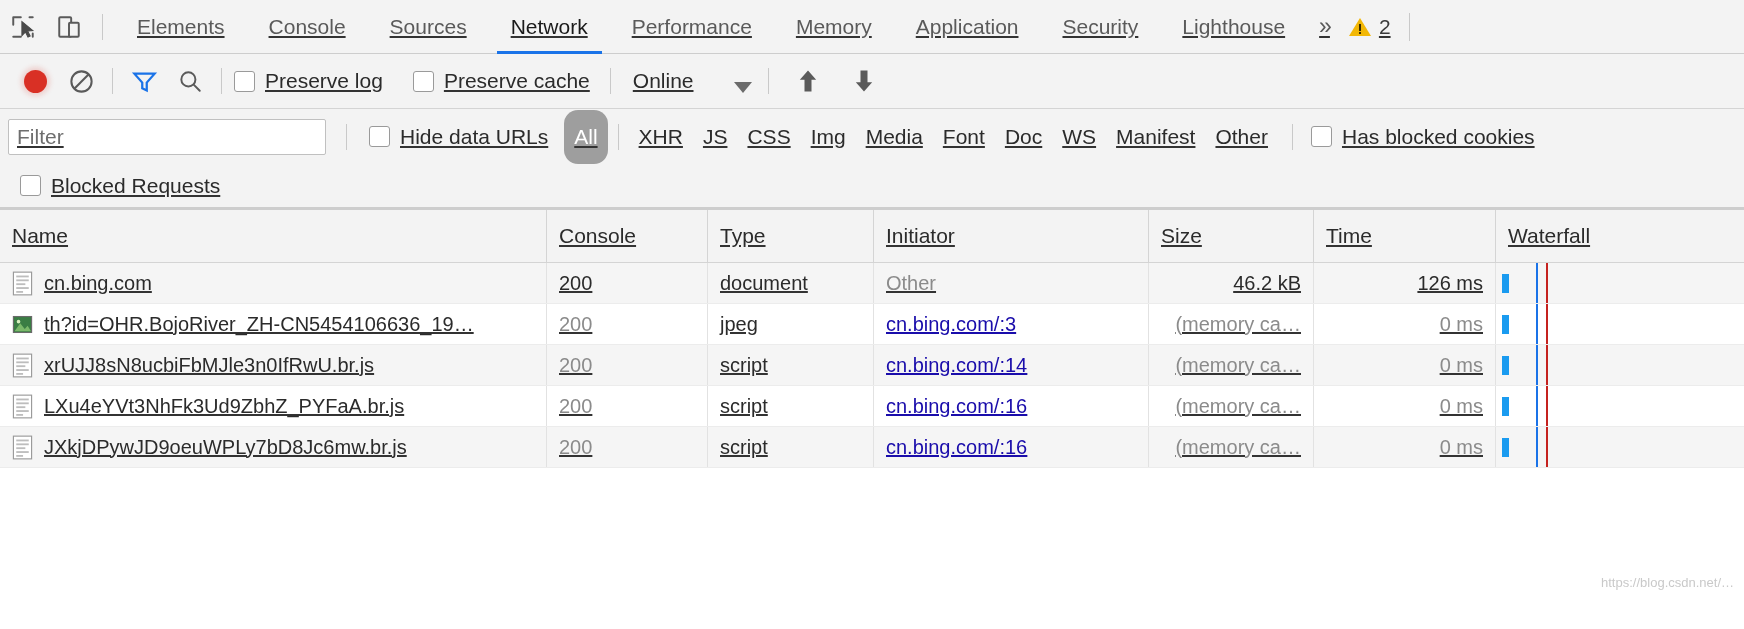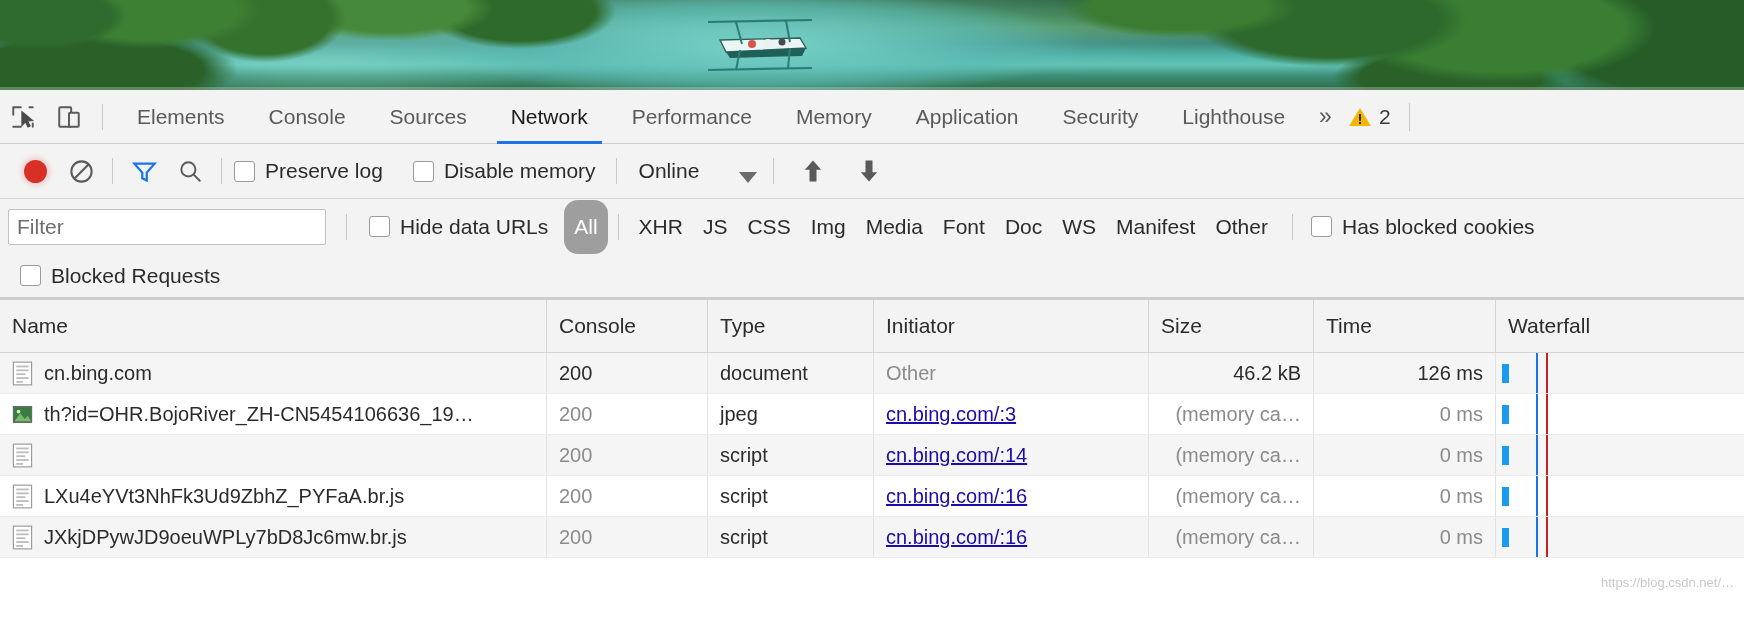--- a/index.html
+++ b/index.html
@@ -3,21 +3,21 @@
 <meta charset="utf-8">
 <style>
   * { box-sizing: border-box; }
   html, body { margin:0; padding:0; }
   body {
     width:1744px; height:629px; overflow:hidden;
     font-family:"Liberation Sans", sans-serif;
     background:#fff; color:#333;
     -webkit-font-smoothing:antialiased;
   }
-  #app { width:1744px; height:596px; position:relative; display:flex; flex-direction:column; }
+  #app { width:1744px; height:596px; position:relative; display:flex; flex-direction:row;text-decoration:underline; }
 
   
   .page-backdrop {
     height:90px; width:100%; position:relative; overflow:hidden;
     background:linear-gradient(180deg,#2c5f3a 0%, #3d7a46 18%, #55915a 30%, #3f8b7e 48%, #4fb3a8 62%, #63c4b6 72%, #3c8f76 84%, #2e6b45 100%);
   }
   .bd-water {
     position:absolute; left:0; right:0; top:0px; height:90px;
     background:
       radial-gradient(ellipse 420px 70px at 760px 45px, rgba(120,210,200,.95), rgba(90,185,178,.6) 55%, rgba(70,150,140,0) 78%),
@@ -250,21 +250,21 @@
         </svg>
       </div>
       <div class="ntb-sep"></div>
 
       <label class="chk-wrap">
         <span class="chk"></span>
         <span class="chk-label">Preserve log</span>
       </label>
       <label class="chk-wrap" style="margin-left:22px">
         <span class="chk"></span>
-        <span class="chk-label">Disable memory</span>
+        <span class="chk-label">Preserve cache</span>
       </label>
 
       <div class="ntb-sep" style="margin:0 16px"></div>
       <div class="throttle">
         <span>Online</span>
         <span class="caret-dn"></span>
       </div>
       <div class="ntb-sep" style="margin:0 16px"></div>
 
       <div class="ntb-btn">
@@ -385,20 +385,21 @@
           <div class="td" style="width:547px">
             <span class="name-cell">
               <svg class="favicon" viewBox="0 0 18 22">
                 <rect x="1" y="1" width="16" height="20" fill="#fff" stroke="#9a9a9a"></rect>
                 <rect x="3.5" y="4" width="11" height="1.6" fill="#bdbdbd"></rect>
                   <rect x="3.5" y="7.4" width="11" height="1.6" fill="#bdbdbd"></rect>
                 <rect x="3.5" y="10.8" width="8" height="1.6" fill="#bdbdbd"></rect>
                   <rect x="3.5" y="14.2" width="11" height="1.6" fill="#bdbdbd"></rect>
                 <rect x="3.5" y="17.6" width="6" height="1.6" fill="#bdbdbd"></rect>
               </svg>
+              <span>xrUJJ8sN8ucbiFbMJle3n0IfRwU.br.js</span>
             </span>
           </div>
           <div class="td muted" style="width:161px">200</div>
           <div class="td" style="width:166px">script</div>
           <div class="td" style="width:275px">
             <a>cn.bing.com/:14</a>
           </div>
           <div class="td num muted" style="width:165px">(memory ca…</div>
           <div class="td num muted" style="width:182px">0 ms</div>
           <div class="td wf" style="width:248px;border-right:none">

